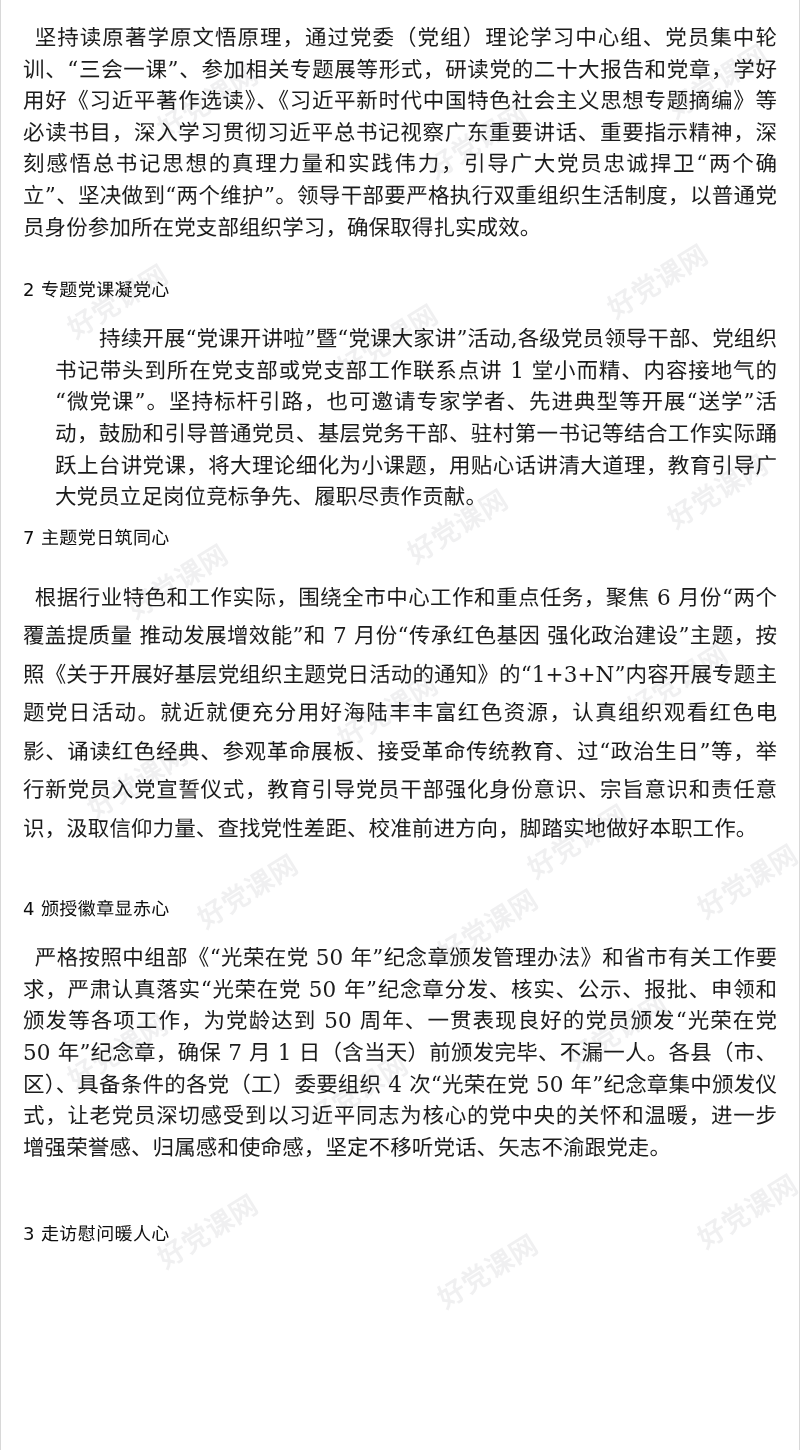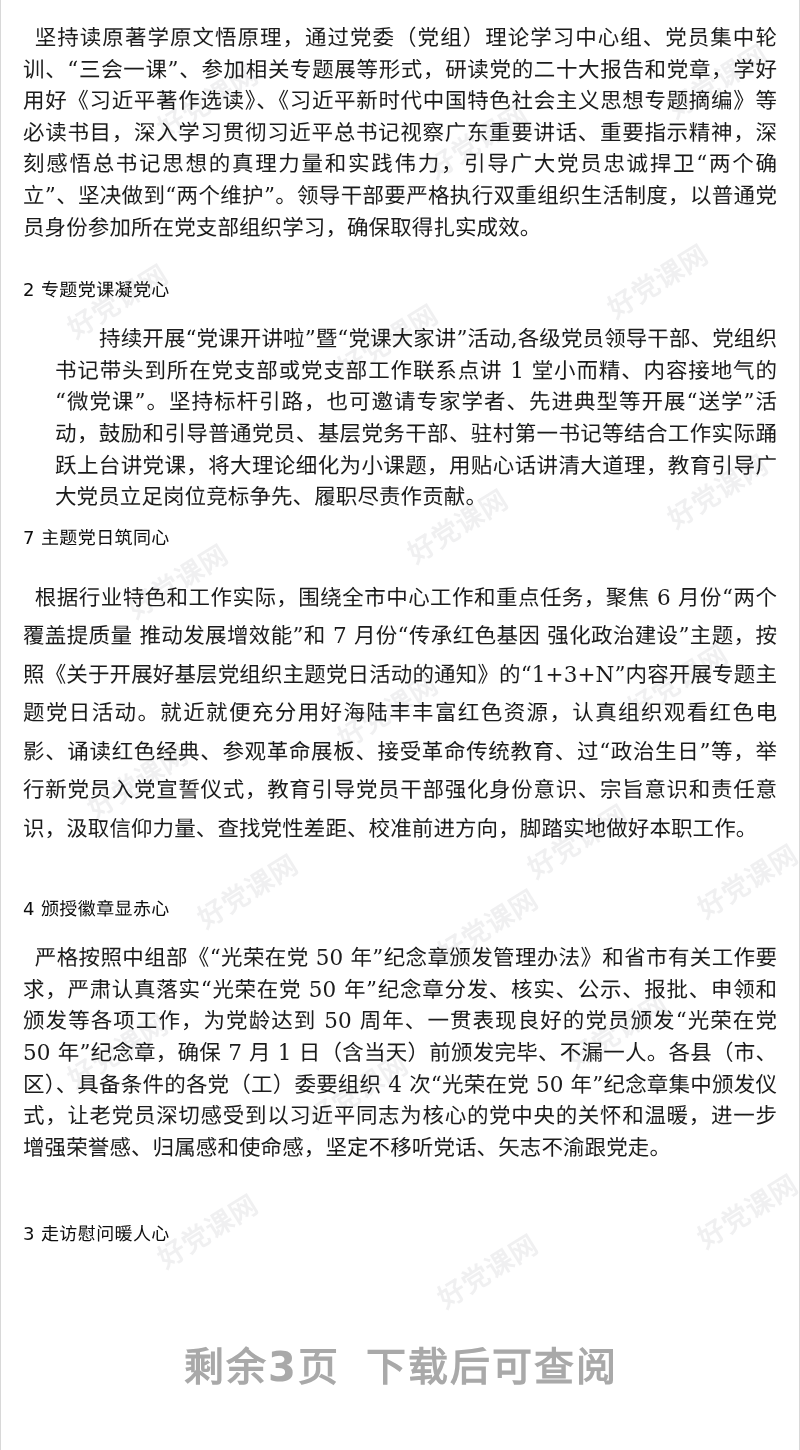--- a/index.html
+++ b/index.html
@@ -166,17 +166,14 @@
 
     <div class="sp-18"></div>
 
     <p class="para indent">严格按照中组部《“光荣在党 50 年”纪念章颁发管理办法》和省市有关工作要求，严肃认真落实“光荣在党 50 年”纪念章分发、核实、公示、报批、申领和颁发等各项工作，为党龄达到 50 周年、一贯表现良好的党员颁发“光荣在党 50 年”纪念章，确保 7 月 1 日（含当天）前颁发完毕、不漏一人。各县（市、区）、具备条件的各党（工）委要组织 4 次“光荣在党 50 年”纪念章集中颁发仪式，让老党员深切感受到以习近平同志为核心的党中央的关怀和温暖，进一步增强荣誉感、归属感和使命感，坚定不移听党话、矢志不渝跟党走。</p>
 
     <div class="sp-56"></div>
 
     <h2 class="heading">3 走访慰问暖人心</h2>
   </div>
 
-  <div id="paywall-notice">
-    <span class="notice-text">剩余3页</span><span class="gap"></span><span class="notice-text">下载后可查阅</span>
-  </div>
 
 </div>
 
 </body></html>

